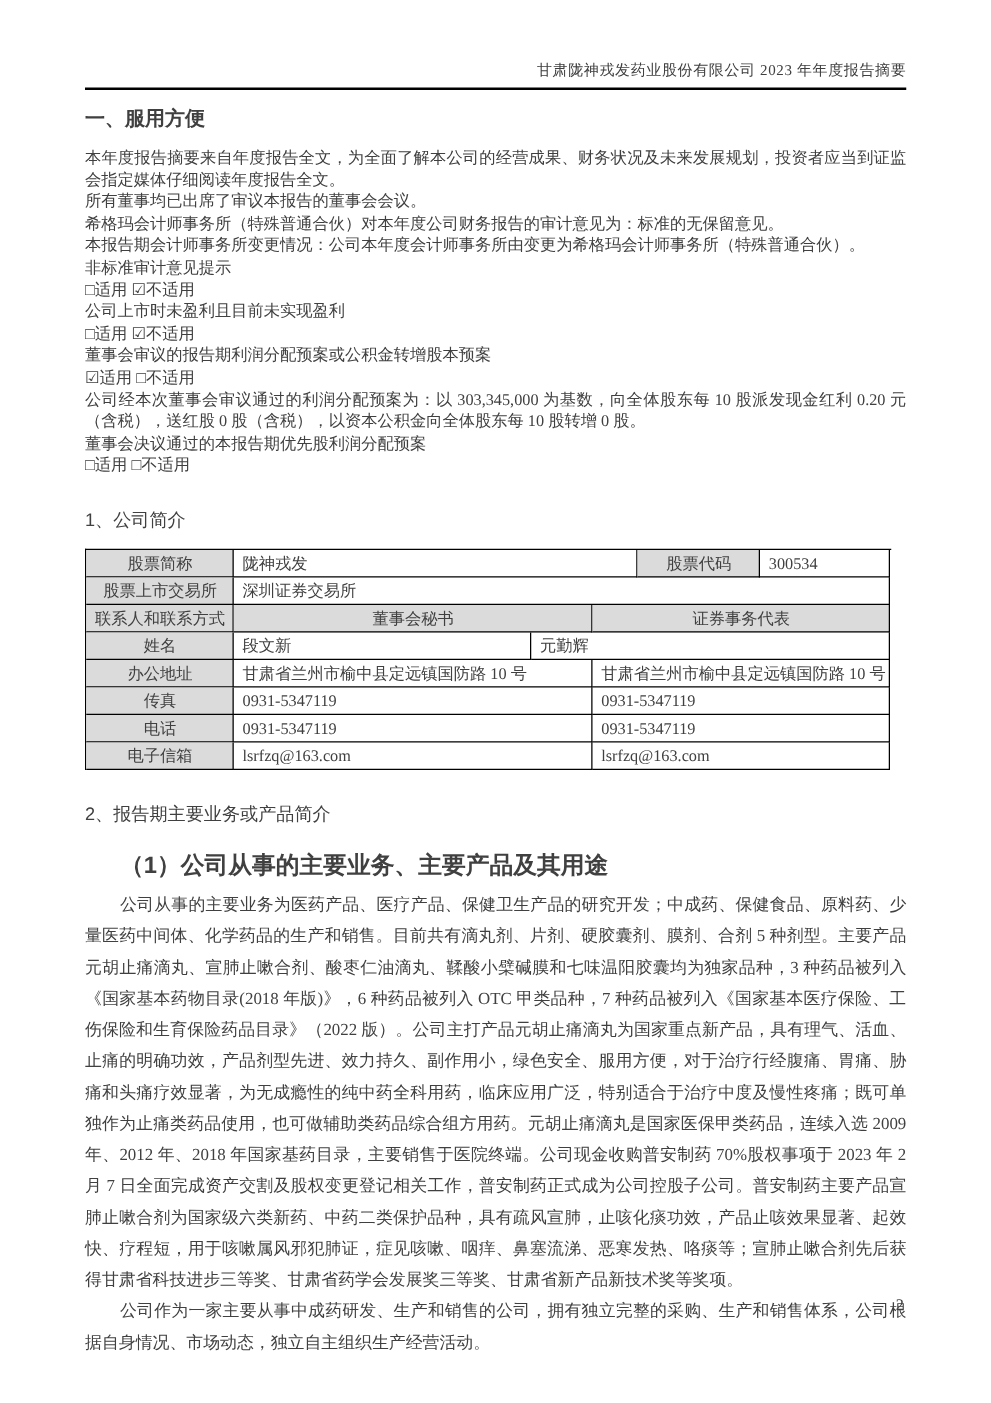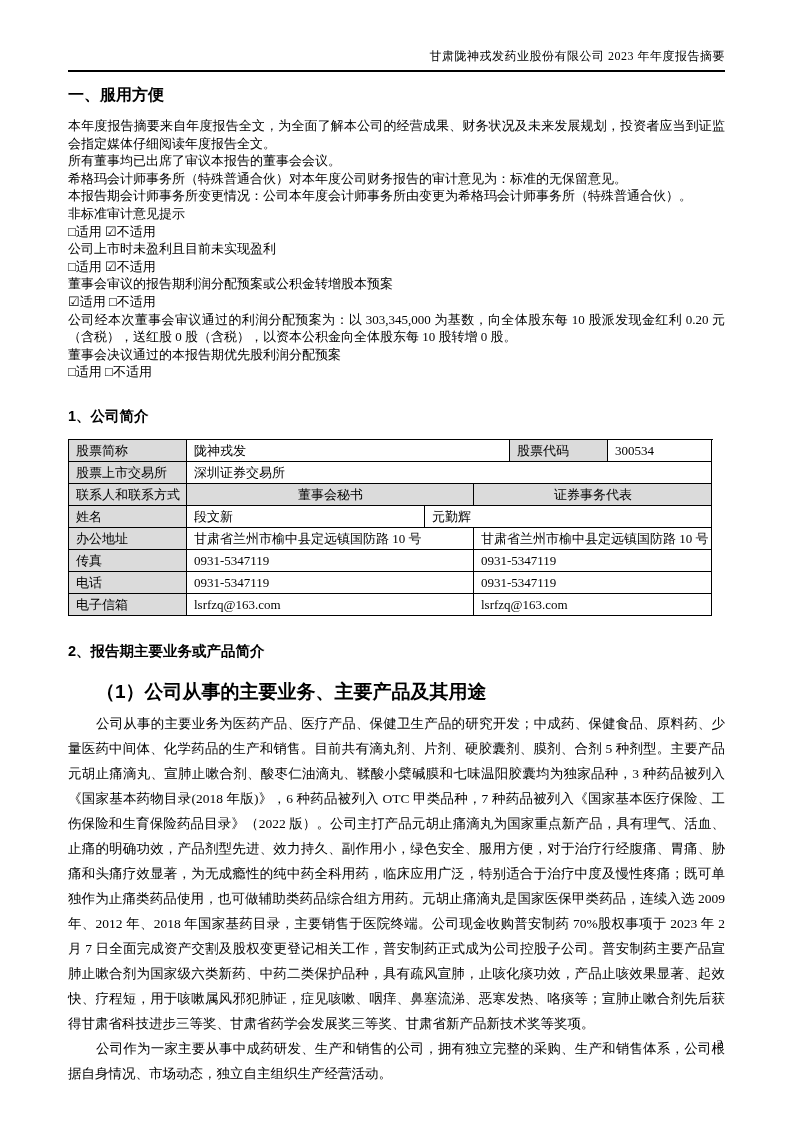--- a/index.html
+++ b/index.html
@@ -2,41 +2,41 @@
 <html><head>
 <meta charset="utf-8">
 <style>
   * { box-sizing: border-box; }
   html, body { margin: 0; padding: 0; background: #ffffff; }
   .page {
     position: relative;
     width: 793px;
     height: 1122px;
     background: #ffffff;
-    color: #000000;
+    color: #404040;
     font-family: "Liberation Serif", "DejaVu Serif", serif;
     padding: 48px 68px 0 68px;
     overflow: hidden;
   }
   .doc-header {
     text-align: right;
     font-size: 12px;
     letter-spacing: 0.5px;
     padding-bottom: 5px;
     border-bottom: 2px solid #000;
   }
   .h-main {
     font-family: "Liberation Sans", "DejaVu Sans", sans-serif;
     font-weight: bold;
     font-size: 16px;
     margin: 13px 0 0 0;
   }
   .h-sub {
     font-family: "Liberation Sans", "DejaVu Sans", sans-serif;
-    font-weight: bold;
+    font-weight: normal;
     font-size: 14.5px;
     margin: 26px 0 0 0;
   }
   .h-part {
     font-family: "Liberation Sans", "DejaVu Sans", sans-serif;
     font-weight: bold;
     font-size: 19px;
     margin: 18px 0 0 28px;
   }
   .notice p {
@@ -65,21 +65,21 @@
   .trow { display: flex; }
   .tc {
     border-right: 1px solid #000;
     border-bottom: 1px solid #000;
     padding: 3px 6px 2px 7px;
     min-height: 22px;
     line-height: 16px;
     white-space: nowrap;
     overflow: hidden;
   }
-  .shade { background: #dbdbdb; }
+  .shade { background: #dbdbdb; text-align: center; }
   .center { text-align: center; }
   .w1 { width: 118px; }
   .w2 { width: 323px; }
   .w3 { width: 98px; }
   .w4 { width: 104px; }
   .wrest { width: 525px; }
   .wc2 { width: 287px; }
   .wc3 { width: 238px; }
   .page-number {
     position: absolute;

